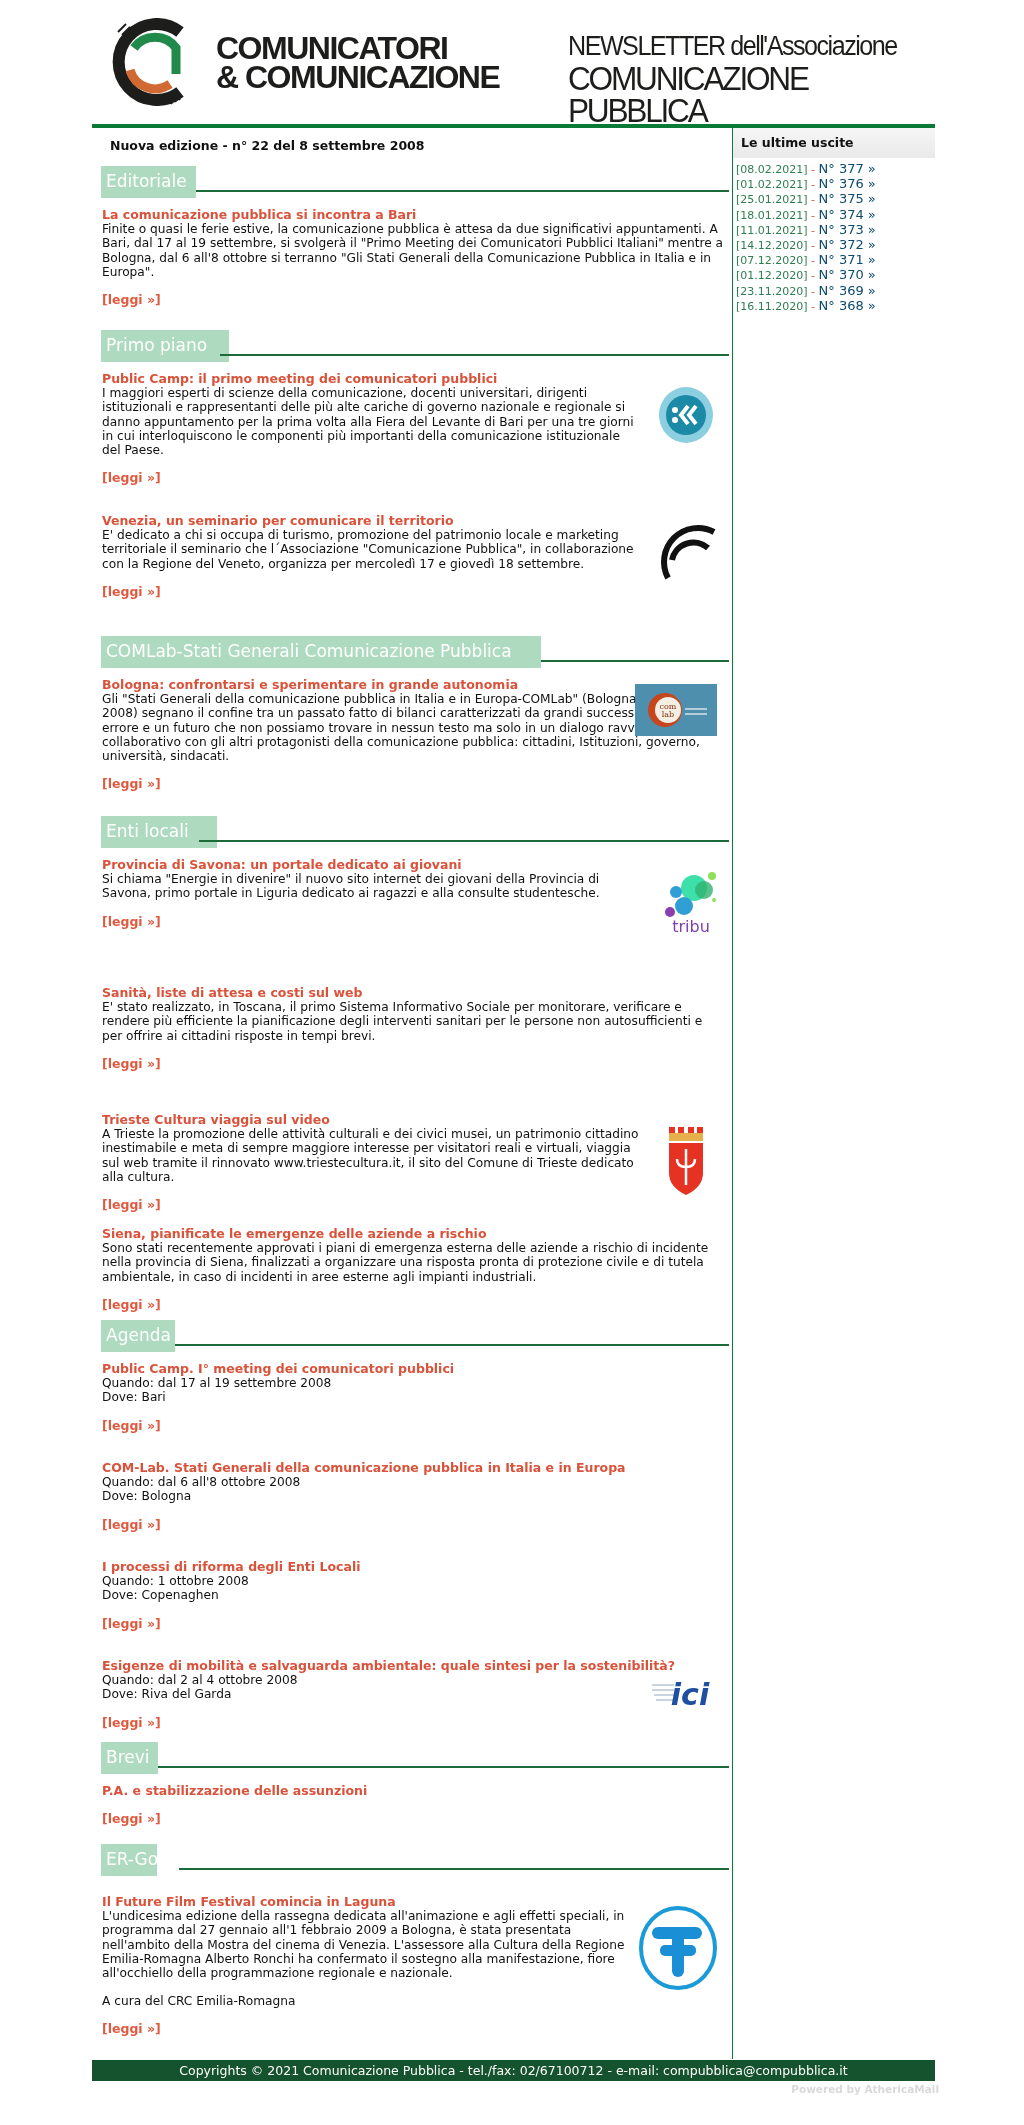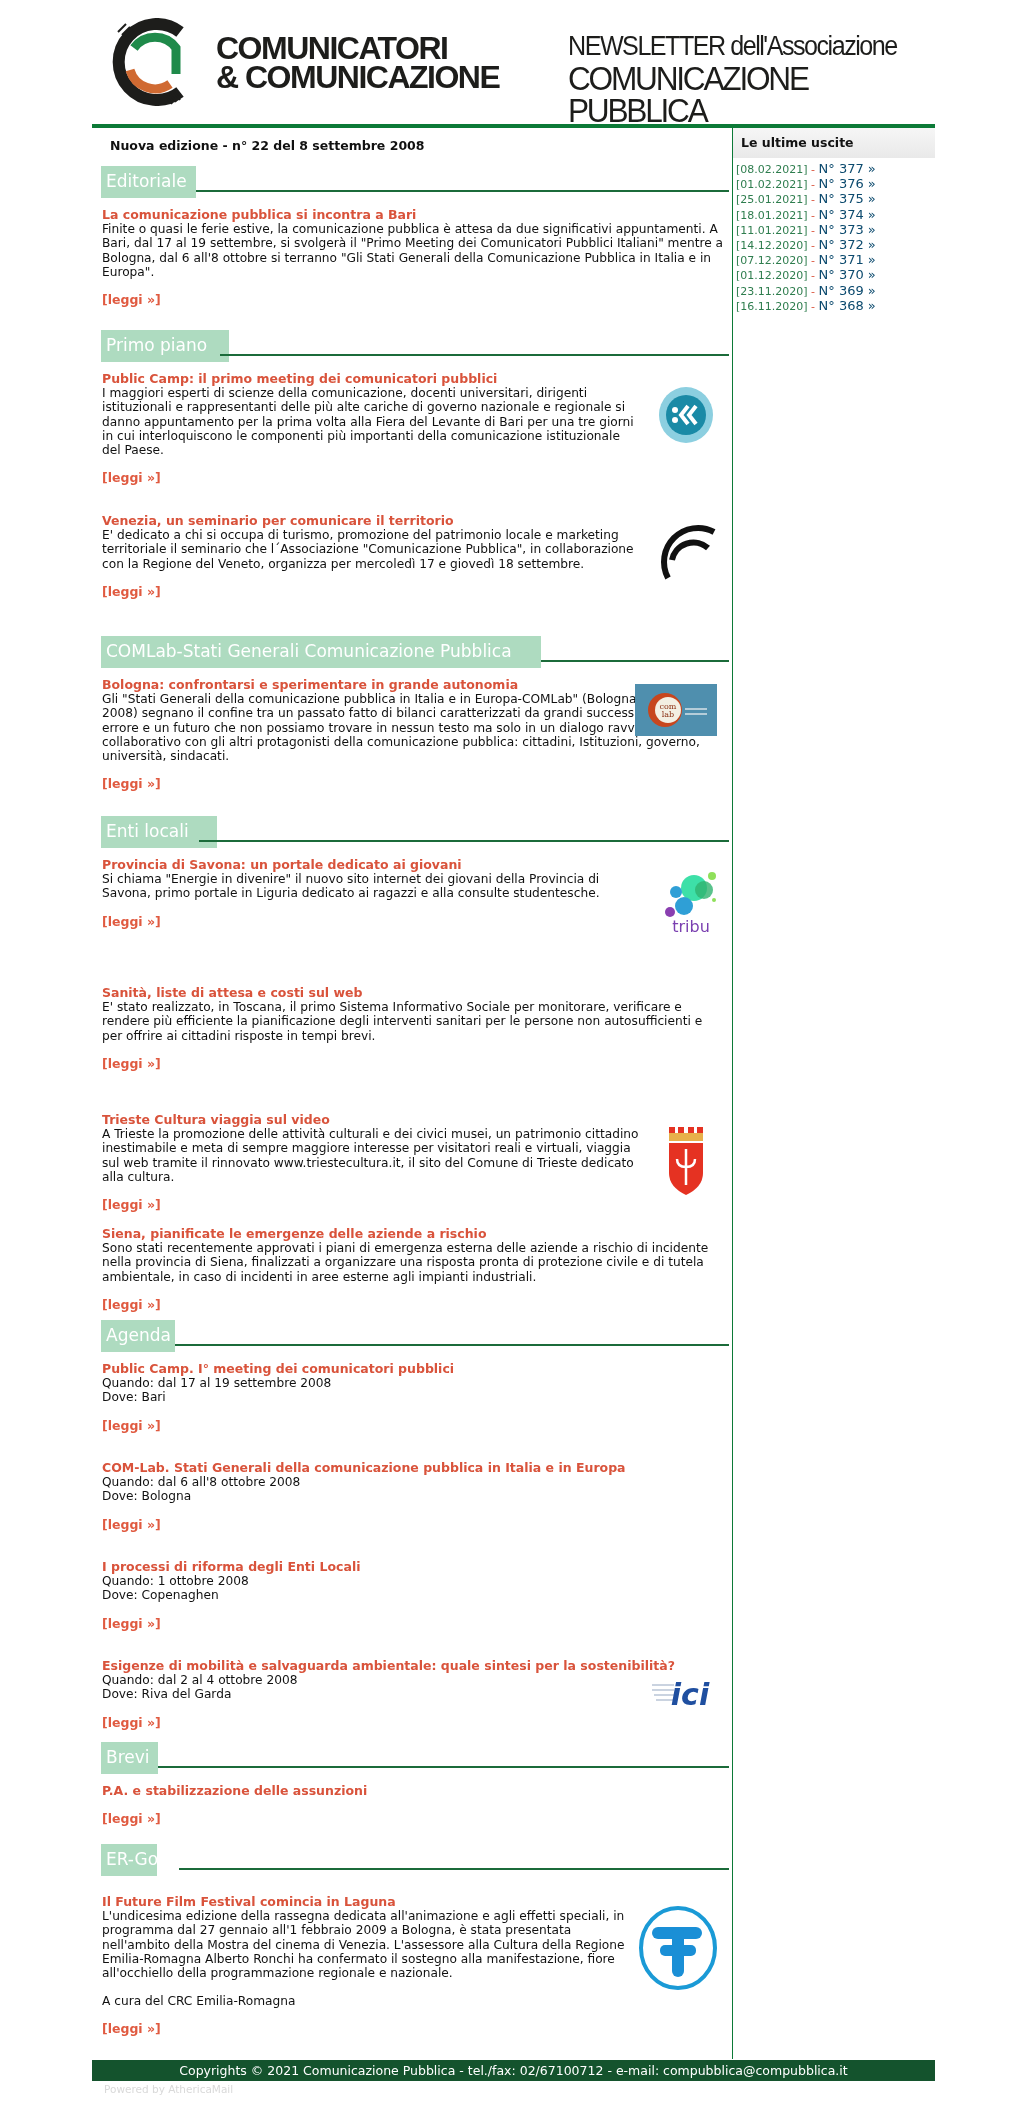--- a/index.html
+++ b/index.html
@@ -23,21 +23,21 @@
   .section { position: absolute; left: 9px; width: 628px; height: 32px; }
   .section .tab { position: absolute; left: 0; top: 0; height: 32px; background: #aedbc0; color: #ffffff; font-size: 17px; padding: 5px 5px 0 5px; white-space: nowrap; font-family: "DejaVu Sans", sans-serif; }
   .section .rule { position: absolute; right: 0; bottom: 6px; height: 2px; background: #1b6b3a; }
   .article { position: absolute; left: 10px; width: 622px; font-size: 12.2px; line-height: 14.2px; }
   .a-title { color: #d9533b; font-weight: bold; font-size: 12.5px; display: block; text-decoration: none; }
   .a-body { color: #111; }
   .a-body.narrow { width: 540px; }
   .a-read { color: #e05a40; font-weight: bold; font-size: 12.5px; display: inline-block; margin-top: 14px; text-decoration: none; }
   .thumb { position: absolute; }
   .footer { position: absolute; left: 0; top: 2060px; width: 843px; height: 21px; background: #14532d; color: #fff; text-align: center; font-size: 12.5px; line-height: 21px; }
-  .powered { position: absolute; left: 12px; top: 2083px; width: 843px; text-align: left; font-size: 10.5px; color: #d9d9d9; }
+  .powered { position: absolute; left: 4px; top: 2083px; width: 843px; text-align: right; font-size: 10.5px; color: #d9d9d9; font-weight: bold; }
 </style>
 </head>
 <body>
 
 <div class="wrap">
 
   <div class="header">
     <svg class="logo-mark" viewBox="0 0 88 88">
       <path d="M70 14 A38 38 0 1 0 70 74" fill="none" stroke="#1d1d1b" stroke-width="12"></path>
       <path d="M24 30 A26 26 0 0 1 66 30 L66 56" fill="none" stroke="#1f8a4a" stroke-width="9"></path>

